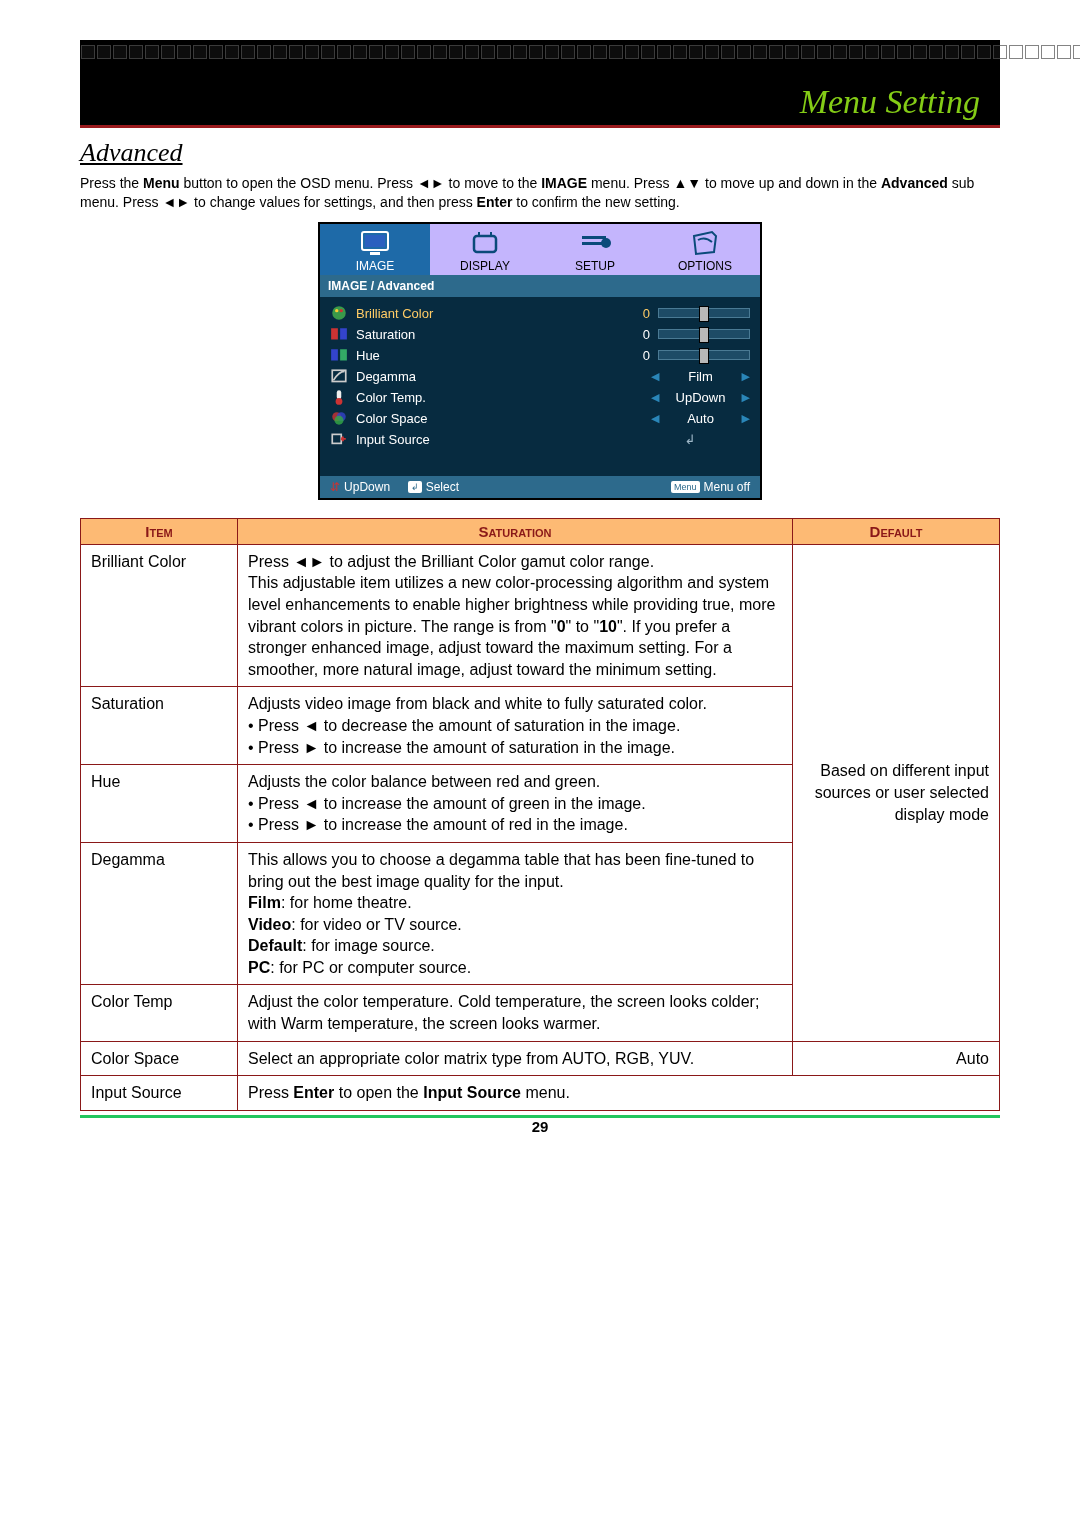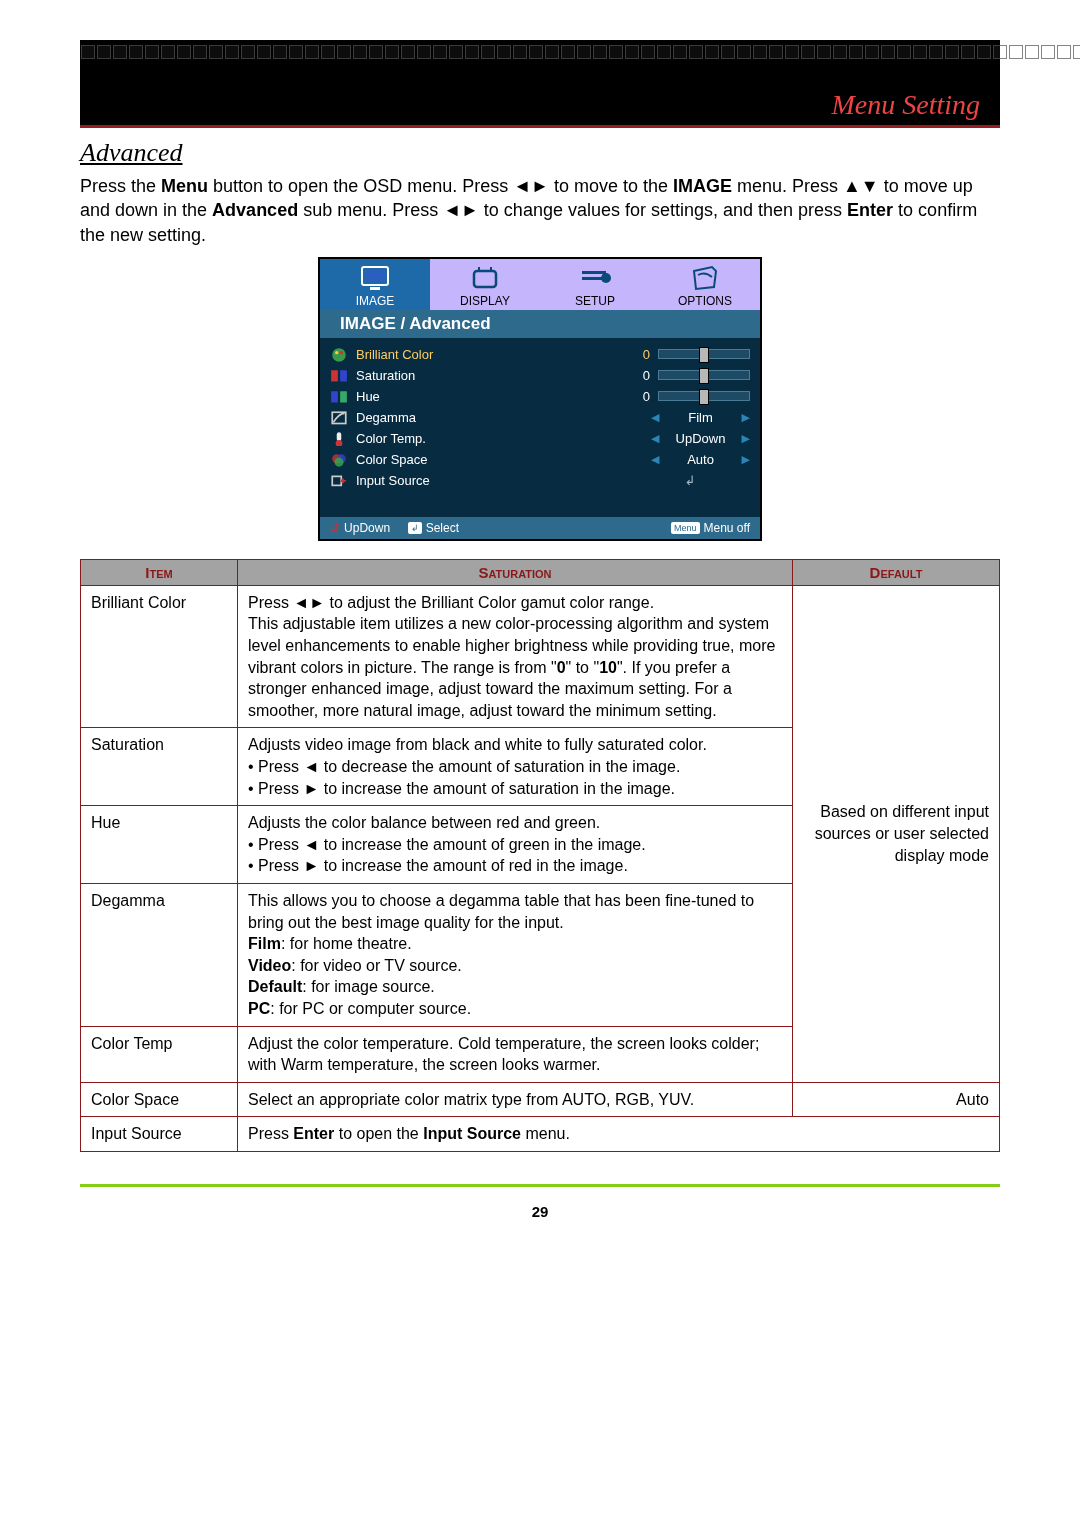--- a/index.html
+++ b/index.html
@@ -41,33 +41,33 @@
     width: 14px;
     height: 14px;
     margin: 1px;
     background: rgba(255,255,255,0.05);
     box-shadow: inset 0 0 0 1px rgba(80,80,80,0.7);
   }
   .grow { display: flex; }
   .header-title {
     font-family: Georgia, 'Times New Roman', serif;
     font-style: italic;
-    font-size: 28px;
-    color: #ef4444;
+    font-size: 34px;
+    color: #84cc16;
     z-index: 2;
   }
   .section-title {
     font-family: Georgia, 'Times New Roman', serif;
     font-style: italic;
     font-size: 26px;
     margin: 10px 0 6px 0;
     text-decoration: underline;
   }
   .intro {
-    font-size: 18px;
+    font-size: 14px;
     line-height: 1.35;
     margin-bottom: 10px;
   }
   .intro b { font-weight: bold; }
   .arrow-glyph { font-family: Arial; }
   
   .osd {
     width: 440px;
     margin: 8px auto 18px auto;
     background: #000;
@@ -92,23 +92,23 @@
   }
   .osd-tab .icon-box {
     display: block;
     margin: 0 auto 2px auto;
     width: 34px;
     height: 26px;
   }
   .osd-tab-label { font-size: 12px; }
   .osd-sub {
     background: #2d6a8c;
-    padding: 4px 20px;
+    padding: 4px 8px;
     font-weight: bold;
-    font-size: 17px;
+    font-size: 12px;
   }
   .osd-body {
     background: #072b40;
     padding: 6px 4px 26px 4px;
   }
   .osd-row {
     display: flex;
     align-items: center;
     padding: 3px 6px;
     font-size: 13px;
@@ -173,40 +173,40 @@
     border-radius: 2px;
   }
   .red-arrows { color: #cc3333; }
   
   table.desc {
     width: 100%;
     border-collapse: collapse;
     font-size: 16px;
   }
   table.desc th {
-    background: #a3a3a3;
+    background: #fdba74;
     color: #8a1818;
     font-variant: small-caps;
     font-weight: bold;
     border: 1px solid #8a1818;
     padding: 4px 8px;
     text-align: center;
     font-size: 15px;
   }
   table.desc td {
     border: 1px solid #8a1818;
     padding: 6px 10px;
     vertical-align: top;
     line-height: 1.35;
   }
   table.desc td.center { text-align: right; vertical-align: middle; }
   .page-footer {
-    border-top: 3px solid #84cc16;
-    margin-top: 32px;
-    padding-top: 16px;
+    border-top: 3px solid #22c55e;
+    margin-top: 4px;
+    padding-top: 0;
     text-align: center;
     font-size: 15px;
     font-weight: bold;
   }
   
   svg { display: block; }
 </style>
 </head>
 <body>
 

